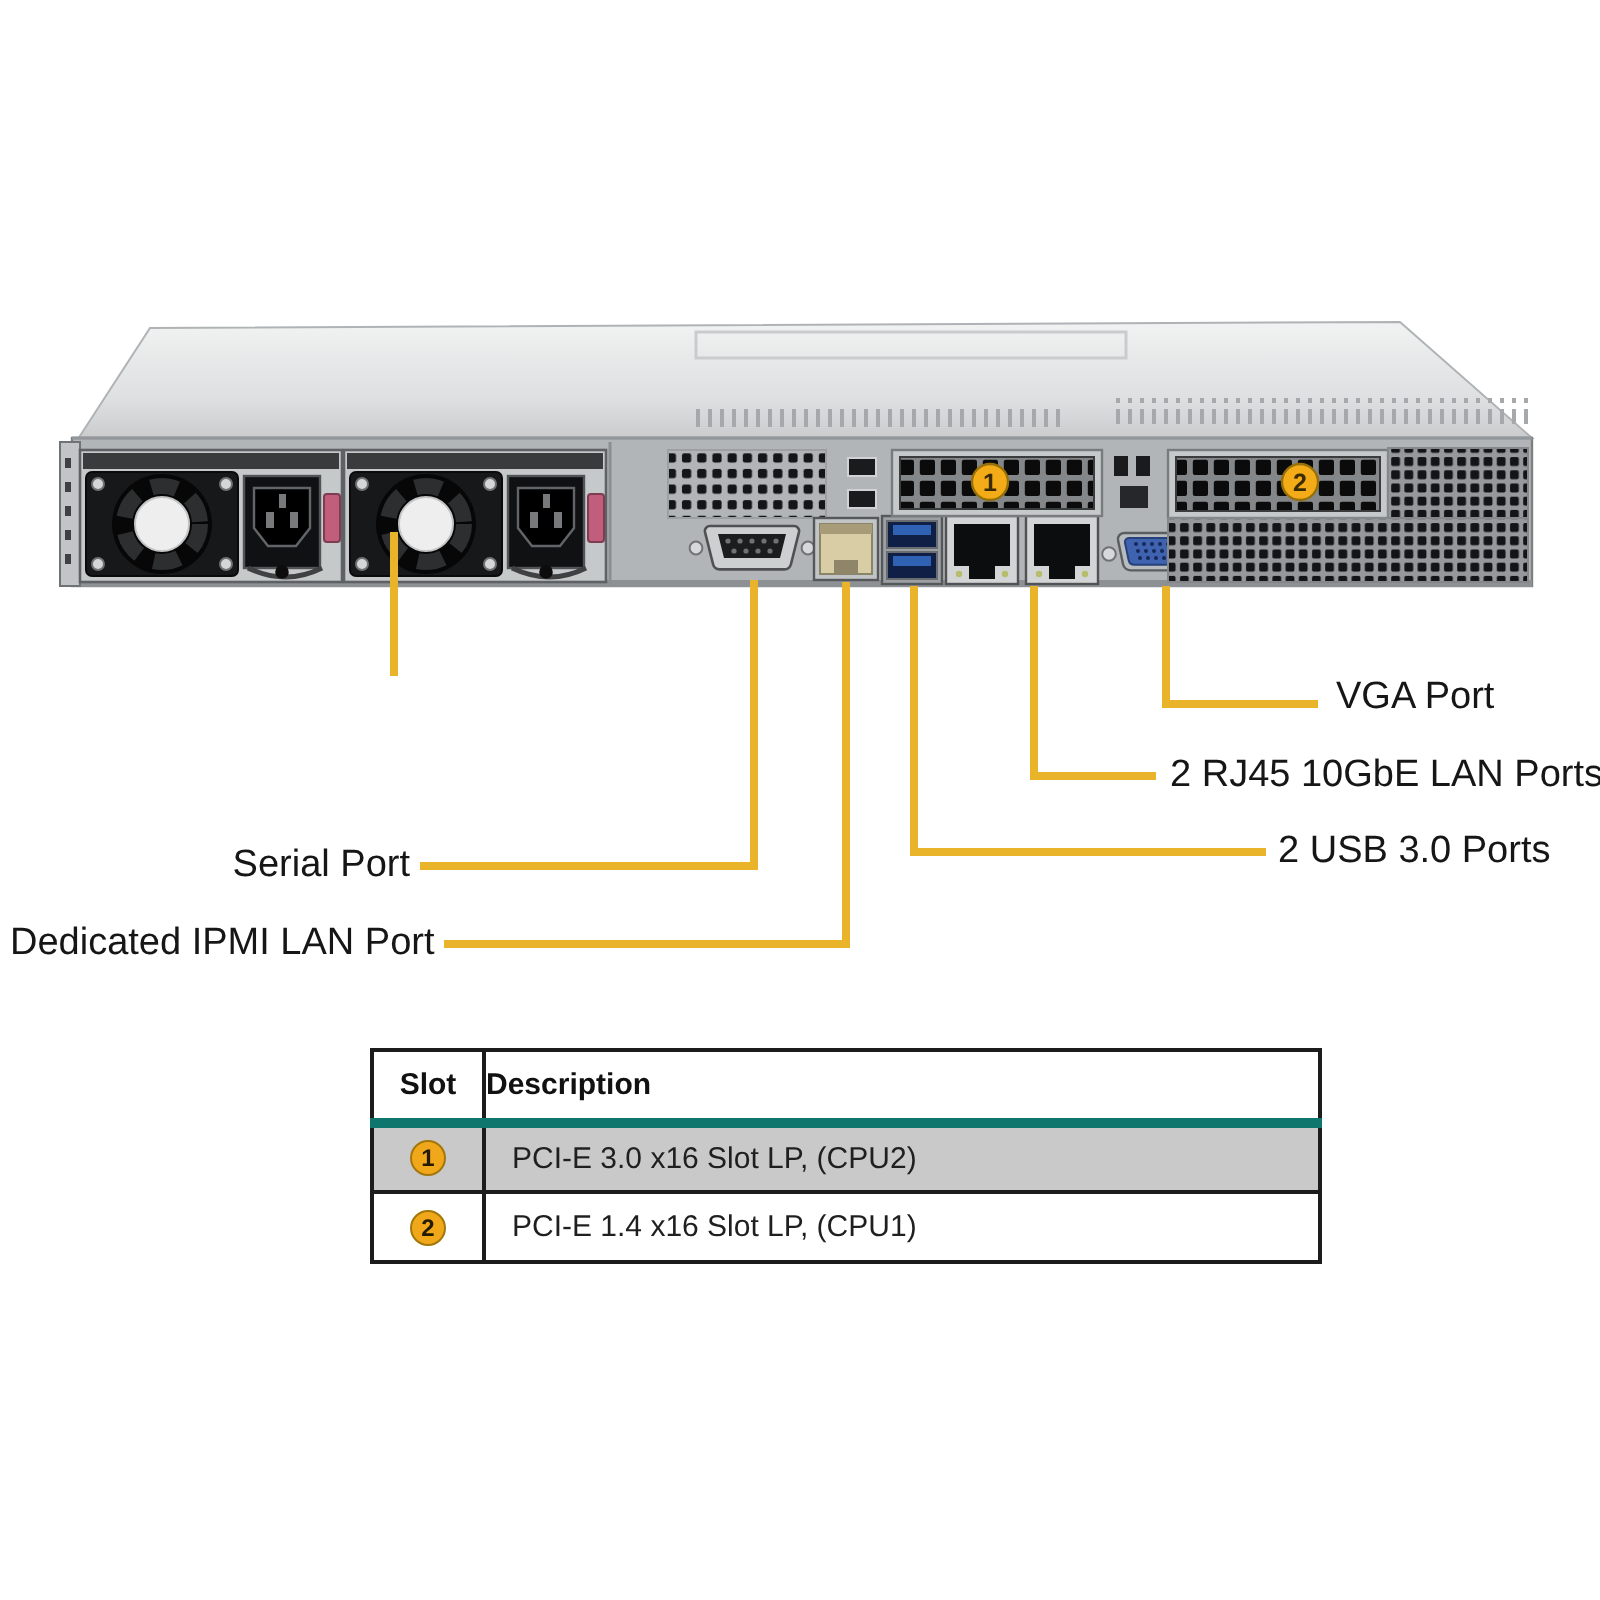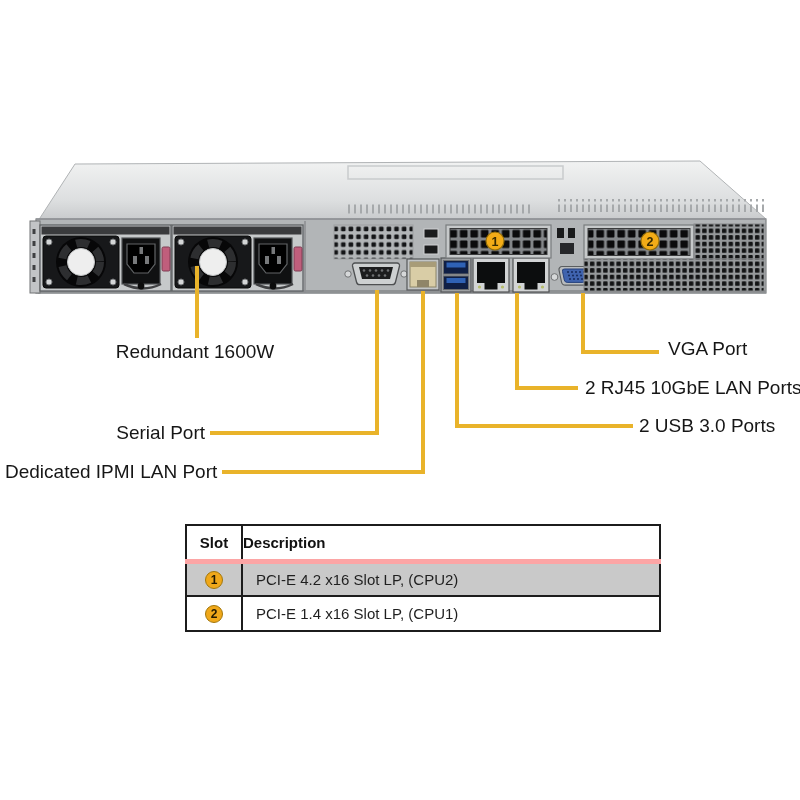--- a/index.html
+++ b/index.html
@@ -14,21 +14,21 @@
   .cl { position:absolute; background:var(--accent); }
 
   
   .lbl { position:absolute; font-size:19px; color:#161616; white-space:nowrap; line-height:22px; }
   .lbl.center { text-align:center; white-space:normal; }
   .lbl.right { text-align:right; }
 
   
   .slot-table { position:absolute; left:185px; top:524px; width:476px; border-collapse:collapse; table-layout:fixed; }
   .slot-table, .slot-table th, .slot-table td { border:2px solid #1c1c1c; }
-  .slot-table th { height:36px; font-size:15px; font-weight:bold; color:#111; border-bottom:5px solid #fca5a5; background:#ffffff; }
+  .slot-table th { height:36px; font-size:15px; font-weight:bold; color:#111; border-bottom:5px solid #0f766e; background:#ffffff; }
   .slot-table th.slot-col { width:56px; text-align:center; }
   .slot-table th.desc-col { text-align:left; }
   .slot-table td { height:35px; font-size:15px; color:#1f1f1f; }
   .slot-table td.slot-cell { text-align:center; }
   .slot-table td.desc-cell { padding-left:13px; text-align:left; }
   .slot-table tr.hl td { background:#c9c9c9; }
   .num-badge { display:inline-flex; width:18px; height:18px; border-radius:50%; background:#f0a81a; border:1px solid #a3770b; color:#231a00; font-size:12px; font-weight:bold; align-items:center; justify-content:center; vertical-align:middle; }
 </style>
 </head>
 <body>
@@ -215,41 +215,40 @@
   <div class="cl" style="left:421px; top:291px; width:4px; height:183px;"></div>
   <div class="cl" style="left:222px; top:470px; width:203px; height:4px;"></div>
   <div class="cl" style="left:455px; top:293px; width:4px; height:135px;"></div>
   <div class="cl" style="left:455px; top:424px; width:178px; height:4px;"></div>
   <div class="cl" style="left:515px; top:293px; width:4px; height:97px;"></div>
   <div class="cl" style="left:515px; top:386px; width:63px; height:4px;"></div>
   <div class="cl" style="left:581px; top:293px; width:4px; height:61px;"></div>
   <div class="cl" style="left:581px; top:350px; width:78px; height:4px;"></div>
 
   <div class="lbl center" style="left:50px; top:341px; width:290px;">
-    <div>Redundant 1600W</div>
   </div>
   <div class="lbl right" style="left:5px; top:461px; width:210px;">Dedicated IPMI LAN Port</div>
   <div class="lbl right" style="left:80px; top:422px; width:125px;">Serial Port</div>
   <div class="lbl" style="left:668px; top:338px;">VGA Port</div>
   <div class="lbl" style="left:585px; top:377px;">2 RJ45 10GbE LAN Ports</div>
   <div class="lbl" style="left:639px; top:415px;">2 USB 3.0 Ports</div>
 
   <table class="slot-table">
     <thead>
       <tr>
         <th class="slot-col">Slot</th>
         <th class="desc-col">Description</th>
       </tr>
     </thead>
     <tbody>
       <tr class="hl">
         <td class="slot-cell">
           <span class="num-badge">1</span>
         </td>
-        <td class="desc-cell">PCI-E 4.2 x16 Slot LP, (CPU2)</td>
+        <td class="desc-cell">PCI-E 3.0 x16 Slot LP, (CPU2)</td>
       </tr>
       <tr>
         <td class="slot-cell">
           <span class="num-badge">2</span>
         </td>
         <td class="desc-cell">PCI-E 1.4 x16 Slot LP, (CPU1)</td>
       </tr>
     </tbody>
   </table>
 

